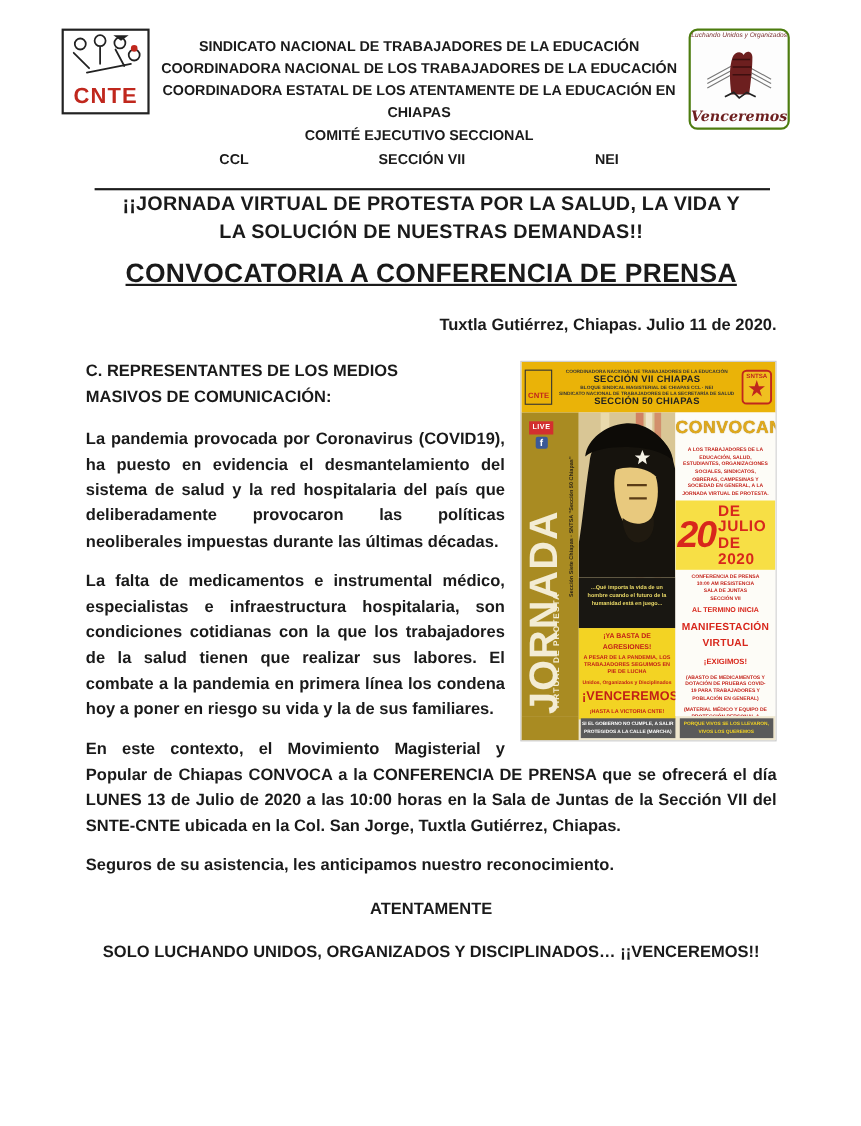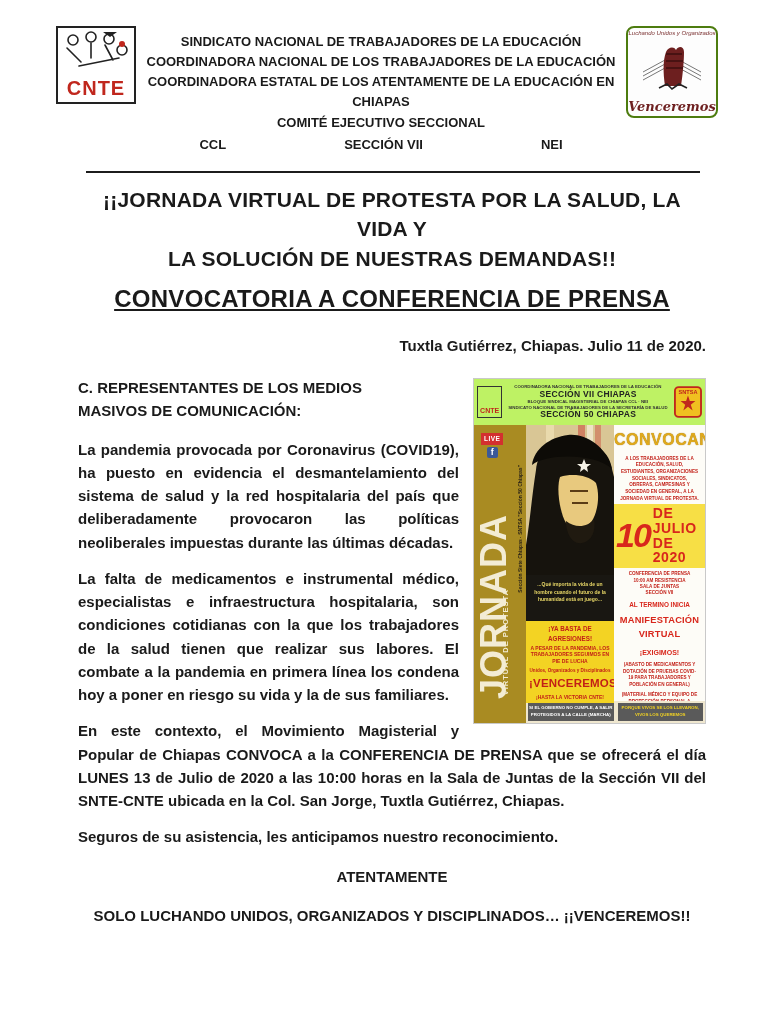--- a/index.html
+++ b/index.html
@@ -14,33 +14,33 @@
   .cnte-word { color:#c0271d; font-weight:bold; font-size:20px; letter-spacing:1px; line-height:1; padding-bottom:4px; }
   .venc-logo { width:92px; height:92px; border:2px solid #4d7c0f; border-radius:8px; background:#fdfdfd; display:flex; flex-direction:column; align-items:center; justify-content:space-between; padding:2px 1px; }
   .venc-top { font-size:6px; font-style:italic; color:#7a3030; white-space:nowrap; }
   .venc-word { font-size:13px; font-style:italic; font-weight:bold; color:#6d1f1f; font-family:"DejaVu Serif", serif; }
   .head-text { flex:1 1 auto; text-align:center; font-weight:bold; font-size:13px; line-height:1.55; padding-top:6px; }
   .ccl-row { display:flex; justify-content:center; gap:118px; font-weight:bold; font-size:13px; margin-top:2px; }
 
   .separator { border-top:2.5px solid #1c1c1c; margin:16px 6px 0 8px; }
 
   
-  .title { text-align:center; font-size:21px; font-weight:bold; line-height:1.4; margin-top:12px; letter-spacing:.2px; }
+  .title { text-align:center; font-size:18px; font-weight:bold; line-height:1.4; margin-top:0; letter-spacing:.2px; }
   .subtitle { text-align:center; font-size:24px; font-weight:bold; text-decoration:underline; margin-top:12px; letter-spacing:.3px; }
   .dateline { text-align:right; font-weight:bold; font-size:15px; margin-top:24px; }
 
   
   .content { margin-top:22px; font-size:15px; font-weight:bold; line-height:1.55; }
   .content p { text-align:justify; margin-bottom:13px; }
   .content p.salutation { text-align:left; margin-bottom:15px; }
   .content::after { content:""; display:block; clear:both; }
 
   
   .poster { float:right; width:233px; height:346px; margin:2px 0 6px 14px; border:1px solid #c9c9c9; background:#fff; overflow:hidden; font-family:"Liberation Sans", sans-serif; }
-  .poster-header { display:flex; align-items:center; justify-content:space-between; height:46px; padding:2px 3px; background:#bef264; }
+  .poster-header { display:flex; align-items:center; justify-content:space-between; height:46px; padding:2px 3px; background:#eab308; }
   .p-cnte { width:27px; height:32px; border:1px solid #333; display:flex; flex-direction:column; align-items:center; justify-content:flex-end; }
   .p-cnte span { color:#c0271d; font-weight:bold; font-size:7px; }
   .p-sntsa { width:30px; height:34px; }
   .p-head-text { flex:1; text-align:center; line-height:1.15; padding:0 2px; }
   .p-tiny { font-size:4.6px; color:#333; font-weight:bold; transform:scale(.95); white-space:nowrap; overflow:hidden; }
   .p-bold { font-size:8.5px; font-weight:bold; color:#222; letter-spacing:.3px; }
 
   .poster-body { display:flex; height:276px; }
   .p-goldbar { position:relative; width:52px; background:#a98b22; flex:0 0 52px; }
   .fb-badge { position:absolute; top:8px; left:7px; display:flex; flex-direction:column; gap:2px; align-items:center; }
@@ -194,21 +194,21 @@
             <div class="yb-unidos">Unidos, Organizados y Disciplinados</div>
             <div class="yb-venceremos">¡VENCEREMOS!</div>
             <div class="yb-small">¡HASTA LA VICTORIA CNTE!</div>
           </div>
         </div>
 
         <div class="p-right">
           <div class="convocan">CONVOCAN</div>
           <div class="p-call">A LOS TRABAJADORES DE LA EDUCACIÓN, SALUD, ESTUDIANTES, ORGANIZACIONES SOCIALES, SINDICATOS, OBRERAS, CAMPESINAS Y SOCIEDAD EN GENERAL, A LA JORNADA VIRTUAL DE PROTESTA.</div>
           <div class="p-date">
-            <span class="d13">10</span>
+            <span class="d13">20</span>
             <span class="dlines">
               <span>DE JULIO</span><br>
               <span>DE  2020</span>
             </span>
           </div>
           <div class="p-meet">
             <div>CONFERENCIA DE PRENSA</div>
             <div>10:00 AM RESISTENCIA</div>
             <div>SALA DE JUNTAS</div>
             <div>SECCIÓN VII</div>

